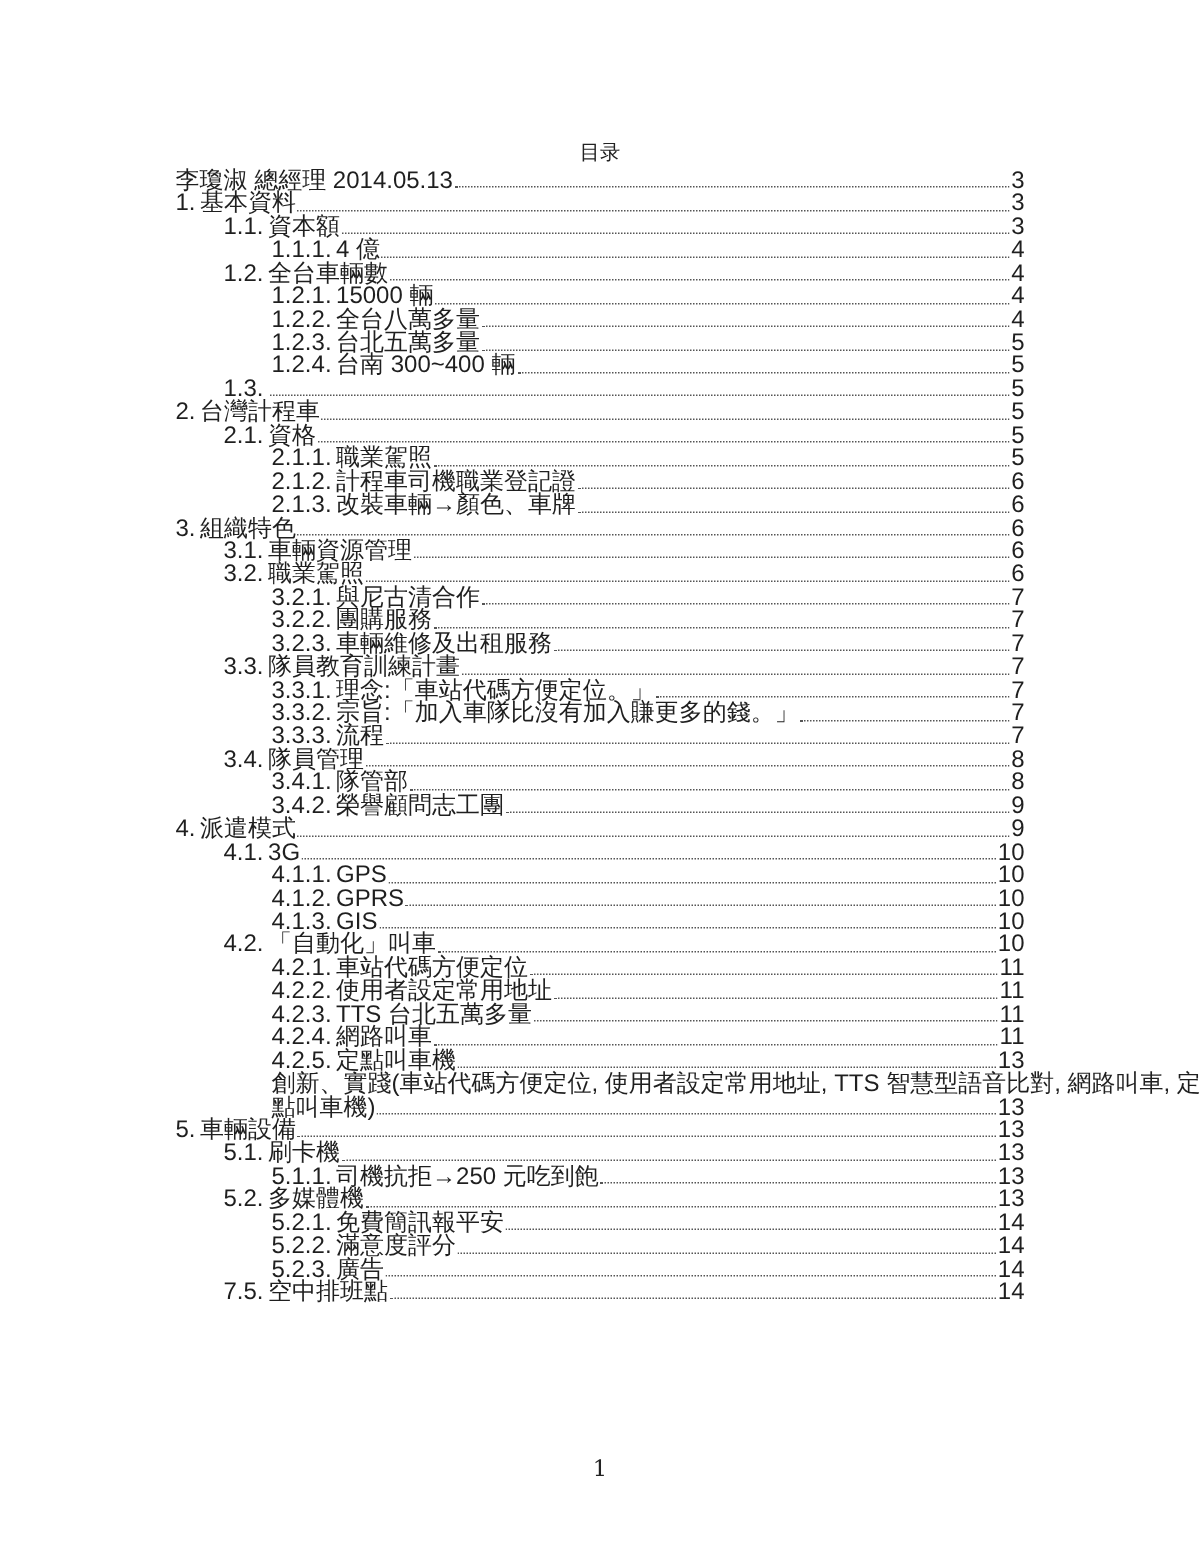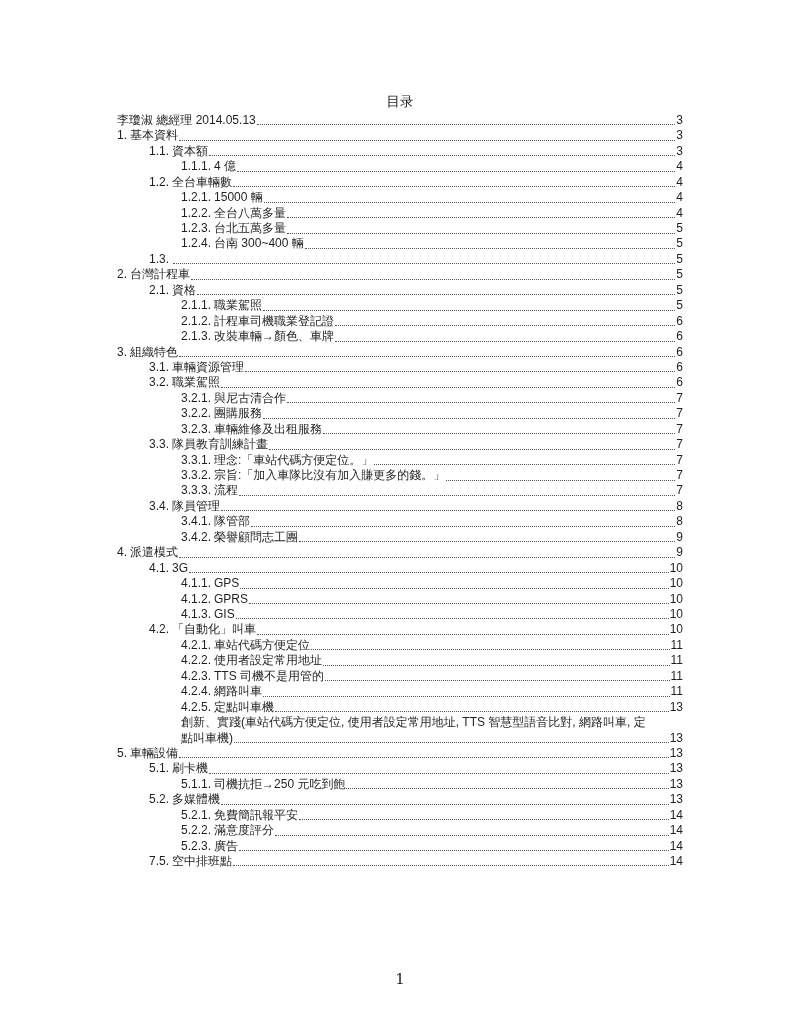--- a/index.html
+++ b/index.html
@@ -32,21 +32,21 @@
     }
     .toc {
       position: absolute;
       top: 113px;
       left: 117px;
       width: 566px;
     }
     .toc-entry {
       display: flex;
       align-items: flex-end;
-      font-size: 12px;
+      font-size: 16px;
       line-height: 15.45px;
       height: 15.45px;
       white-space: nowrap;
       color: #1f1f1f;
     }
     .toc-entry.wrap {
       height: auto;
       white-space: normal;
       display: block;
     }
@@ -316,21 +316,21 @@
         <span class="page-num">11</span>
       </div>
       <div class="toc-entry lvl2">
         <span class="num">4.2.2.</span>
         <span class="label">使用者設定常用地址</span>
         <span class="leader"></span>
         <span class="page-num">11</span>
       </div>
       <div class="toc-entry lvl2">
         <span class="num">4.2.3.</span>
-        <span class="label">TTS 司機不是用管的</span>
+        <span class="label">TTS 台北五萬多量</span>
         <span class="leader"></span>
         <span class="page-num">11</span>
       </div>
       <div class="toc-entry lvl2">
         <span class="num">4.2.4.</span>
         <span class="label">網路叫車</span>
         <span class="leader"></span>
         <span class="page-num">11</span>
       </div>
       <div class="toc-entry lvl2">

